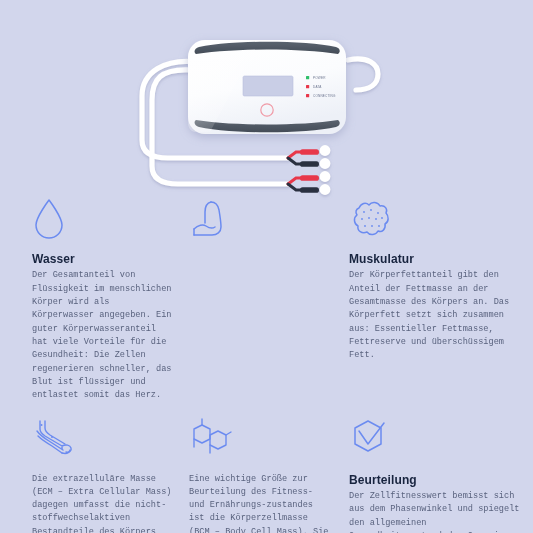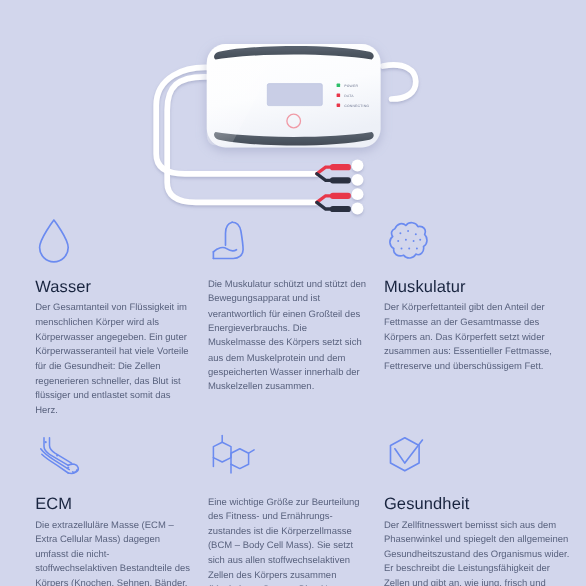--- a/index.html
+++ b/index.html
@@ -51,34 +51,35 @@
     height: 46px;
     display: block;
     margin-bottom: 10px;
   }
 
   .feature-icon svg {
     display: block;
   }
 
   .feature-title {
-    font-size: 15px;
-    font-weight: normal;
+    font-size: 12px;
+    font-weight: bold;
     color: #18243f;
     letter-spacing: 0.1px;
     margin-bottom: 3px;
     line-height: 1.2;
   }
 
   .feature-body {
     font-size: 8.6px;
     line-height: 1.55;
     color: #5a6party;
     color: #59627e;
     letter-spacing: 0.01px;
+    font-family: Liberation Mono, monospace;
   }
 
   
   .row2 { margin-top: 8px; }
 </style>
 </head>
 <body>
 
 <div id="hero">
   <svg id="device-illustration" viewBox="0 0 533 200">
@@ -169,21 +170,20 @@
 
   <div class="feature-card">
     <span class="feature-icon">
       <svg width="42" height="44" viewBox="0 0 42 44">
         <path d="M22 6 C26 6 29 9 30 14 C31 20 32 26 32 31 C32 36 28 39 23 39 L5 39" fill="none" stroke="#6b8bf0" stroke-width="1.5" stroke-linecap="round" stroke-linejoin="round"></path>
         <path d="M22 6 C18 7 16 11 16 16 C16 21 16 25 16 27" fill="none" stroke="#6b8bf0" stroke-width="1.5" stroke-linecap="round"></path>
         <path d="M5 33 C9 29 14 28 17 30 C20 32 23 33 26 31" fill="none" stroke="#6b8bf0" stroke-width="1.5" stroke-linecap="round"></path>
         <path d="M5 33 L5 39" fill="none" stroke="#6b8bf0" stroke-width="1.5" stroke-linecap="round"></path>
       </svg>
     </span>
-    <div class="feature-body">Die Muskulatur schützt und stützt den Bewegungsapparat und ist verantwortlich für einen Großteil des Energieverbrauchs. Die Muskelmasse des Körpers setzt sich aus dem Muskelprotein und dem gespeicherten Wasser innerhalb der Muskelzellen zusammen.</div>
   </div>
 
   <div class="feature-card">
     <span class="feature-icon">
       <svg width="44" height="44" viewBox="0 0 44 44">
         <path d="M10 12 C12 7 17 6 20 9 C23 5 29 6 31 10 C36 9 39 13 37 17 C40 20 40 26 36 28 C37 33 33 37 29 35
                  C27 39 21 40 18 36 C13 38 8 35 9 30 C5 28 4 22 8 19 C6 16 7 13 10 12 Z" fill="none" stroke="#6b8bf0" stroke-width="1.5" stroke-linejoin="round"></path>
         <g fill="#6b8bf0">
           <circle cx="15" cy="16" r="0.9"></circle>
             <circle cx="22" cy="14" r="0.9"></circle>
@@ -192,40 +192,39 @@
             <circle cx="20" cy="22" r="0.9"></circle>
             <circle cx="27" cy="23" r="0.9"></circle>
           <circle cx="33" cy="22" r="0.9"></circle>
           <circle cx="16" cy="30" r="0.9"></circle>
             <circle cx="23" cy="30" r="0.9"></circle>
             <circle cx="30" cy="30" r="0.9"></circle>
         </g>
       </svg>
     </span>
     <div class="feature-title">Muskulatur</div>
-    <div class="feature-body">Der Körperfettanteil gibt den Anteil der Fettmasse an der Gesamtmasse des Körpers an. Das Körperfett setzt wider zusammen aus: Essentieller Fettmasse, Fettreserve und überschüssigem Fett.</div>
+    <div class="feature-body">Der Körperfettanteil gibt den Anteil der Fettmasse an der Gesamtmasse des Körpers an. Das Körperfett setzt sich zusammen aus: Essentieller Fettmasse, Fettreserve und überschüssigem Fett.</div>
   </div>
 
   <div class="feature-card row2">
     <span class="feature-icon">
       <svg width="44" height="44" viewBox="0 0 44 44">
         <path d="M8 4 L8 12 C8 15 10 17 13 19 L30 29" fill="none" stroke="#6b8bf0" stroke-width="1.4" stroke-linecap="round"></path>
         <path d="M13 4 L13 11 C13 14 15 16 18 18 L33 27" fill="none" stroke="#6b8bf0" stroke-width="1.4" stroke-linecap="round"></path>
         <path d="M5 14 C8 18 12 21 17 24 L31 33" fill="none" stroke="#6b8bf0" stroke-width="1.4" stroke-linecap="round"></path>
         <path d="M6 19 C10 23 15 26 20 29 L30 36" fill="none" stroke="#6b8bf0" stroke-width="1.4" stroke-linecap="round"></path>
         <path d="M30 29 C34 27 38 28 39 31 C40 34 37 36 34 35" fill="none" stroke="#6b8bf0" stroke-width="1.4" stroke-linecap="round"></path>
         <path d="M30 36 C34 37 37 36 38 33" fill="none" stroke="#6b8bf0" stroke-width="1.4" stroke-linecap="round"></path>
         <g fill="#6b8bf0">
           <circle cx="9.5" cy="8" r="1"></circle>
             <circle cx="20" cy="20" r="1"></circle>
             <circle cx="30" cy="31" r="1"></circle>
         </g>
       </svg>
     </span>
-    <div class="feature-title">ECM</div>
     <div class="feature-body">Die extrazelluläre Masse (ECM – Extra Cellular Mass) dagegen umfasst die nicht-stoffwechselaktiven Bestandteile des Körpers (Knochen, Sehnen, Bänder, extrazelluläres Wasser).</div>
   </div>
 
   <div class="feature-card row2">
     <span class="feature-icon">
       <svg width="44" height="44" viewBox="0 0 44 44">
         <polygon points="13,8 21,12 21,22 13,26 5,22 5,12" fill="none" stroke="#6b8bf0" stroke-width="1.4" stroke-linejoin="round"></polygon>
         <polygon points="29,14 37,18 37,28 29,32 21,28 21,18" fill="none" stroke="#6b8bf0" stroke-width="1.4" stroke-linejoin="round"></polygon>
         <path d="M13 8 L13 2" fill="none" stroke="#6b8bf0" stroke-width="1.4" stroke-linecap="round"></path>
         <path d="M5 22 L5 30" fill="none" stroke="#6b8bf0" stroke-width="1.4" stroke-linecap="round"></path>
@@ -236,17 +235,17 @@
     <div class="feature-body">Eine wichtige Größe zur Beurteilung des Fitness- und Ernährungs-zustandes ist die Körperzellmasse (BCM – Body Cell Mass). Sie setzt sich aus allen stoffwechselaktiven Zellen des Körpers zusammen (Muskulatur, Organe, Blut, Nerven, Drüsen) und ist am Energieverbrauch beteiligt.</div>
   </div>
 
   <div class="feature-card row2">
     <span class="feature-icon">
       <svg width="44" height="44" viewBox="0 0 44 44">
         <polygon points="19,4 32,11 32,27 19,34 6,27 6,11" fill="none" stroke="#6b8bf0" stroke-width="1.5" stroke-linejoin="round"></polygon>
         <path d="M10 14 L19 27 L35 6" fill="none" stroke="#6b8bf0" stroke-width="1.5" stroke-linecap="round" stroke-linejoin="round"></path>
       </svg>
     </span>
-    <div class="feature-title">Gesundheit</div>
+    <div class="feature-title">Beurteilung</div>
     <div class="feature-body">Der Zellfitnesswert bemisst sich aus dem Phasenwinkel und spiegelt den allgemeinen Gesundheitszustand des Organismus wider. Er beschreibt die Leistungsfähigkeit der Zellen und gibt an, wie jung, frisch und kräftig die einzelnen Zellen sind.</div>
   </div>
 
 </div>
 
 </body></html>

